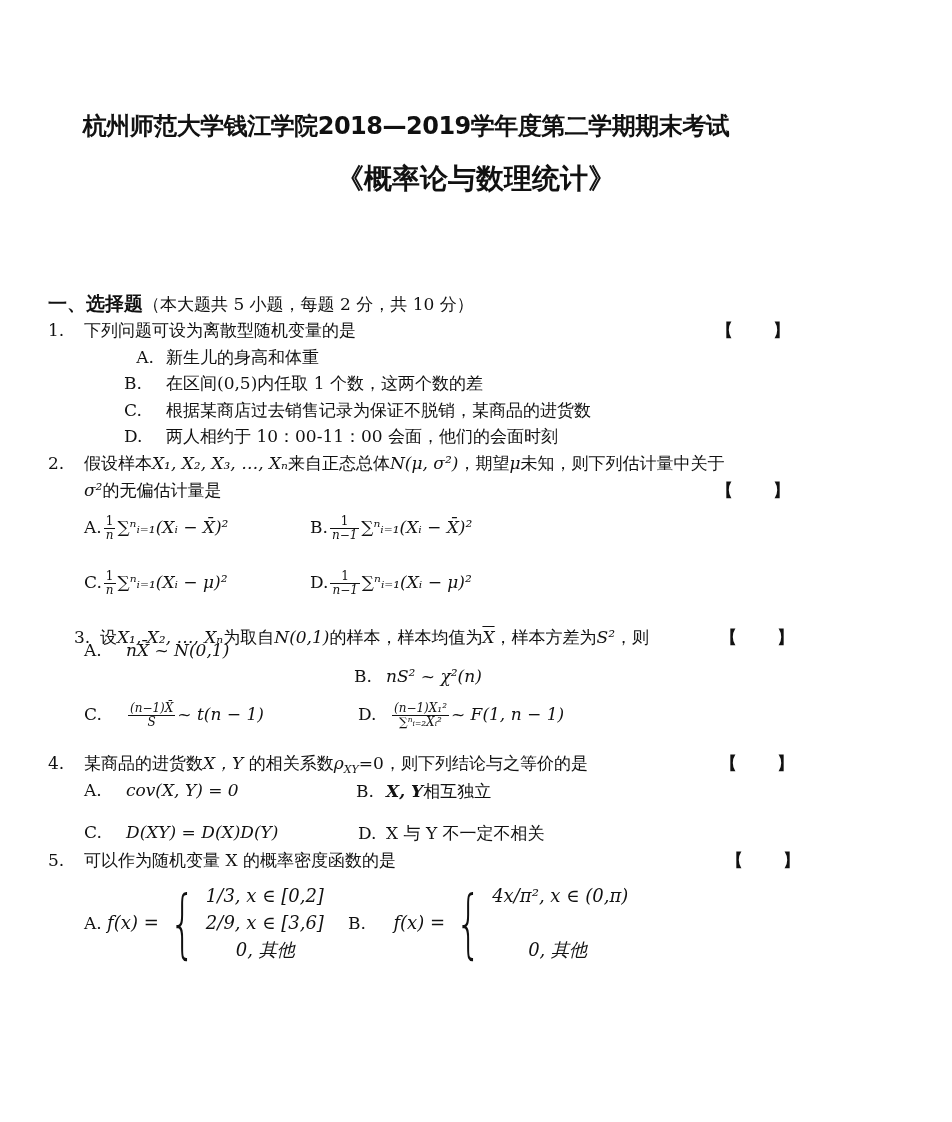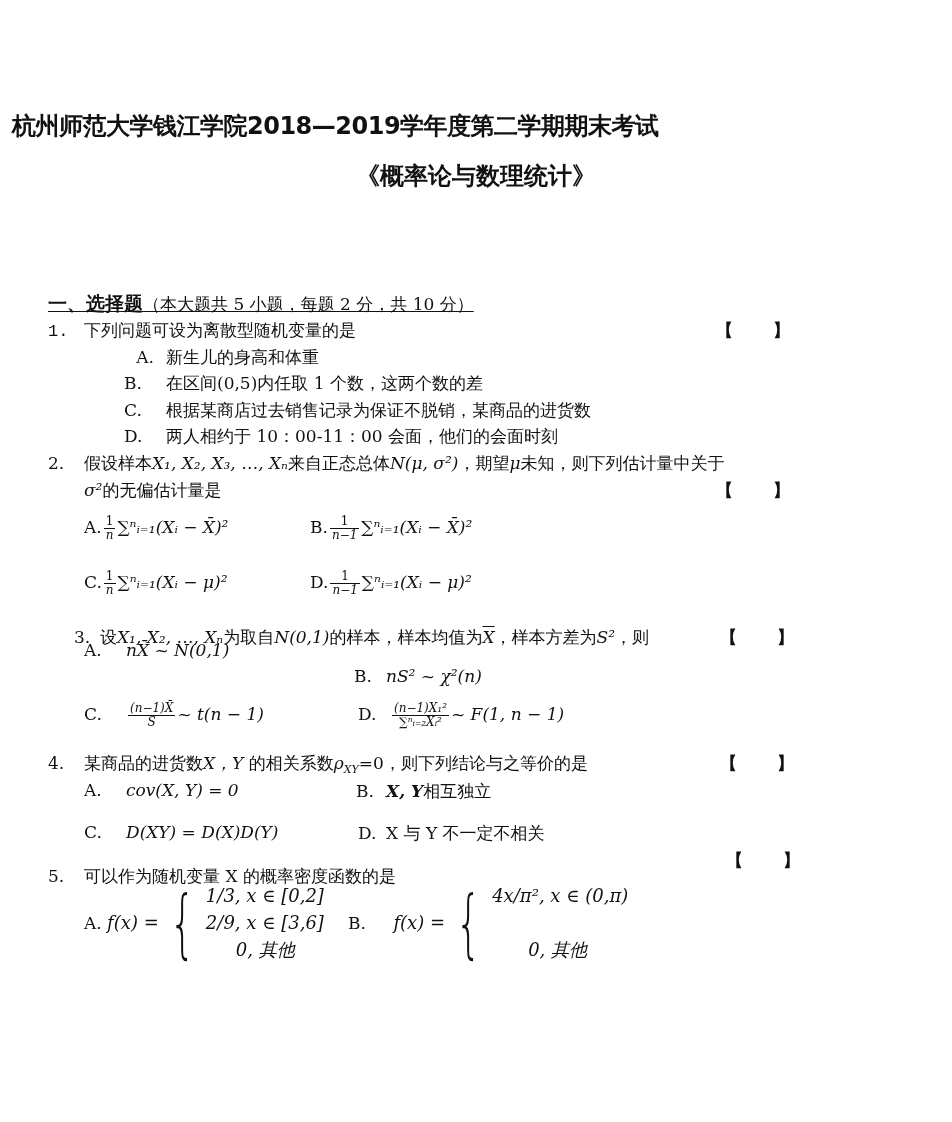--- a/index.html
+++ b/index.html
@@ -2,28 +2,28 @@
 <html><head>
 <meta charset="utf-8">
 <style>
   html, body { margin: 0; padding: 0; background: #ffffff; }
   body {
     width: 952px; height: 1122px; position: relative; overflow: hidden;
     font-family: "DejaVu Serif", serif; color: #111;
   }
   .abs { position: absolute; white-space: nowrap; }
   .title1 {
-    left: 12px; width: 804px; top: 110px;
+    left: 4px; width: 804px; text-align: center; top: 110px;
     font-family: "DejaVu Sans", sans-serif; font-weight: bold; font-size: 24px; letter-spacing: -0.5px;
   }
   .title2 {
     left: 0; width: 952px; text-align: center; top: 160px;
-    font-family: "DejaVu Sans", sans-serif; font-weight: bold; font-size: 24px;
+    font-family: "DejaVu Sans", sans-serif; font-weight: bold; font-size: 28px;
   }
-  .sec { left: 48px; top: 291px; font-size: 17px; text-decoration: underline; }
+  .sec { left: 48px; top: 291px; font-size: 17px; }
   .sec b { font-family: "DejaVu Sans", sans-serif; font-weight: bold; font-size: 19px; }
   .q { font-size: 17px; }
   .num { display: inline-block; width: 36px; }
   .opt { font-size: 17px; }
   .optl { display: inline-block; width: 42px; }
   .bracket { font-family: "DejaVu Sans", sans-serif; font-weight: bold; font-size: 17px; }
   .bracket .gap { display: inline-block; width: 40px; }
   .m { font-family: "DejaVu Serif", serif; font-style: italic; }
   sub, sup { font-size: 11px; }
   .frac { display: inline-block; vertical-align: middle; text-align: center; font-size: 12px; line-height: 13px; margin: 0 2px; }
@@ -36,21 +36,21 @@
 </head>
 <body>
 
 <div class="abs title1">杭州师范大学钱江学院2018—2019学年度第二学期期末考试</div>
 <div class="abs title2">《概率论与数理统计》</div>
 
 <div class="abs sec">
   <b>一、选择题</b><span>（本大题共 5 小题，每题 2 分，共 10 分）</span>
 </div>
 
-<div class="abs q" style="left:48px; top:319px;font-family:Liberation Mono, monospace;">
+<div class="abs q" style="left:48px; top:319px;">
   <span class="num">1.</span><span>下列问题可设为离散型随机变量的是</span>
 </div>
 <div class="abs bracket" style="left:716px; top:319px;">
   <span>【</span><span class="gap"></span><span>】</span>
 </div>
 <div class="abs opt" style="left:124px; top:346px;text-align:center;"><span class="optl">A.</span><span>新生儿的身高和体重</span></div>
 <div class="abs opt" style="left:124px; top:372px;"><span class="optl">B.</span><span>在区间(0,5)内任取 1 个数，这两个数的差</span></div>
 <div class="abs opt" style="left:124px; top:399px;"><span class="optl">C.</span><span>根据某商店过去销售记录为保证不脱销，某商品的进货数</span></div>
 <div class="abs opt" style="left:124px; top:425px;"><span class="optl">D.</span><span>两人相约于 10：00-11：00 会面，他们的会面时刻</span></div>
 
@@ -83,21 +83,21 @@
   <span class="num">4.</span><span>某商品的进货数</span><span class="m">X，Y</span><span> 的相关系数</span><span class="m">ρ</span><sub class="m">XY</sub><span>=0，则下列结论与之等价的是</span>
 </div>
 <div class="abs bracket" style="left:720px; top:752px;">
   <span>【</span><span class="gap"></span><span>】</span>
 </div>
 <div class="abs opt" style="left:84px; top:780px;"><span class="optl">A.</span><span class="m">cov(X, Y) = 0</span></div>
 <div class="abs opt" style="left:356px; top:780px;"><span style="display:inline-block;width:30px">B.</span><span class="m" style="font-weight:bold">X, Y</span><span>相互独立</span></div>
 <div class="abs opt" style="left:84px; top:822px;"><span class="optl">C.</span><span class="m">D(XY) = D(X)D(Y)</span></div>
 <div class="abs opt" style="left:358px; top:822px;"><span style="display:inline-block;width:28px">D.</span><span>X 与 Y 不一定不相关</span></div>
 
-<div class="abs q" style="left:48px; top:849px;margin-top:16px;">
+<div class="abs q" style="left:48px; top:849px;">
   <span class="num">5.</span><span>可以作为随机变量 X 的概率密度函数的是</span>
 </div>
 <div class="abs bracket" style="left:726px; top:849px;">
   <span>【</span><span class="gap"></span><span>】</span>
 </div>
 <div class="abs opt" style="left:84px; top:882px;">
   <span style="vertical-align:middle">A.</span>
   <span class="m" style="vertical-align:middle;font-size:18px">f(x) =</span><span class="brace">{</span><span class="cases">
     <span style="display:block" class="m">1/3, x ∈ [0,2]</span>
     <span style="display:block" class="m">2/9,  x ∈ [3,6]</span>

